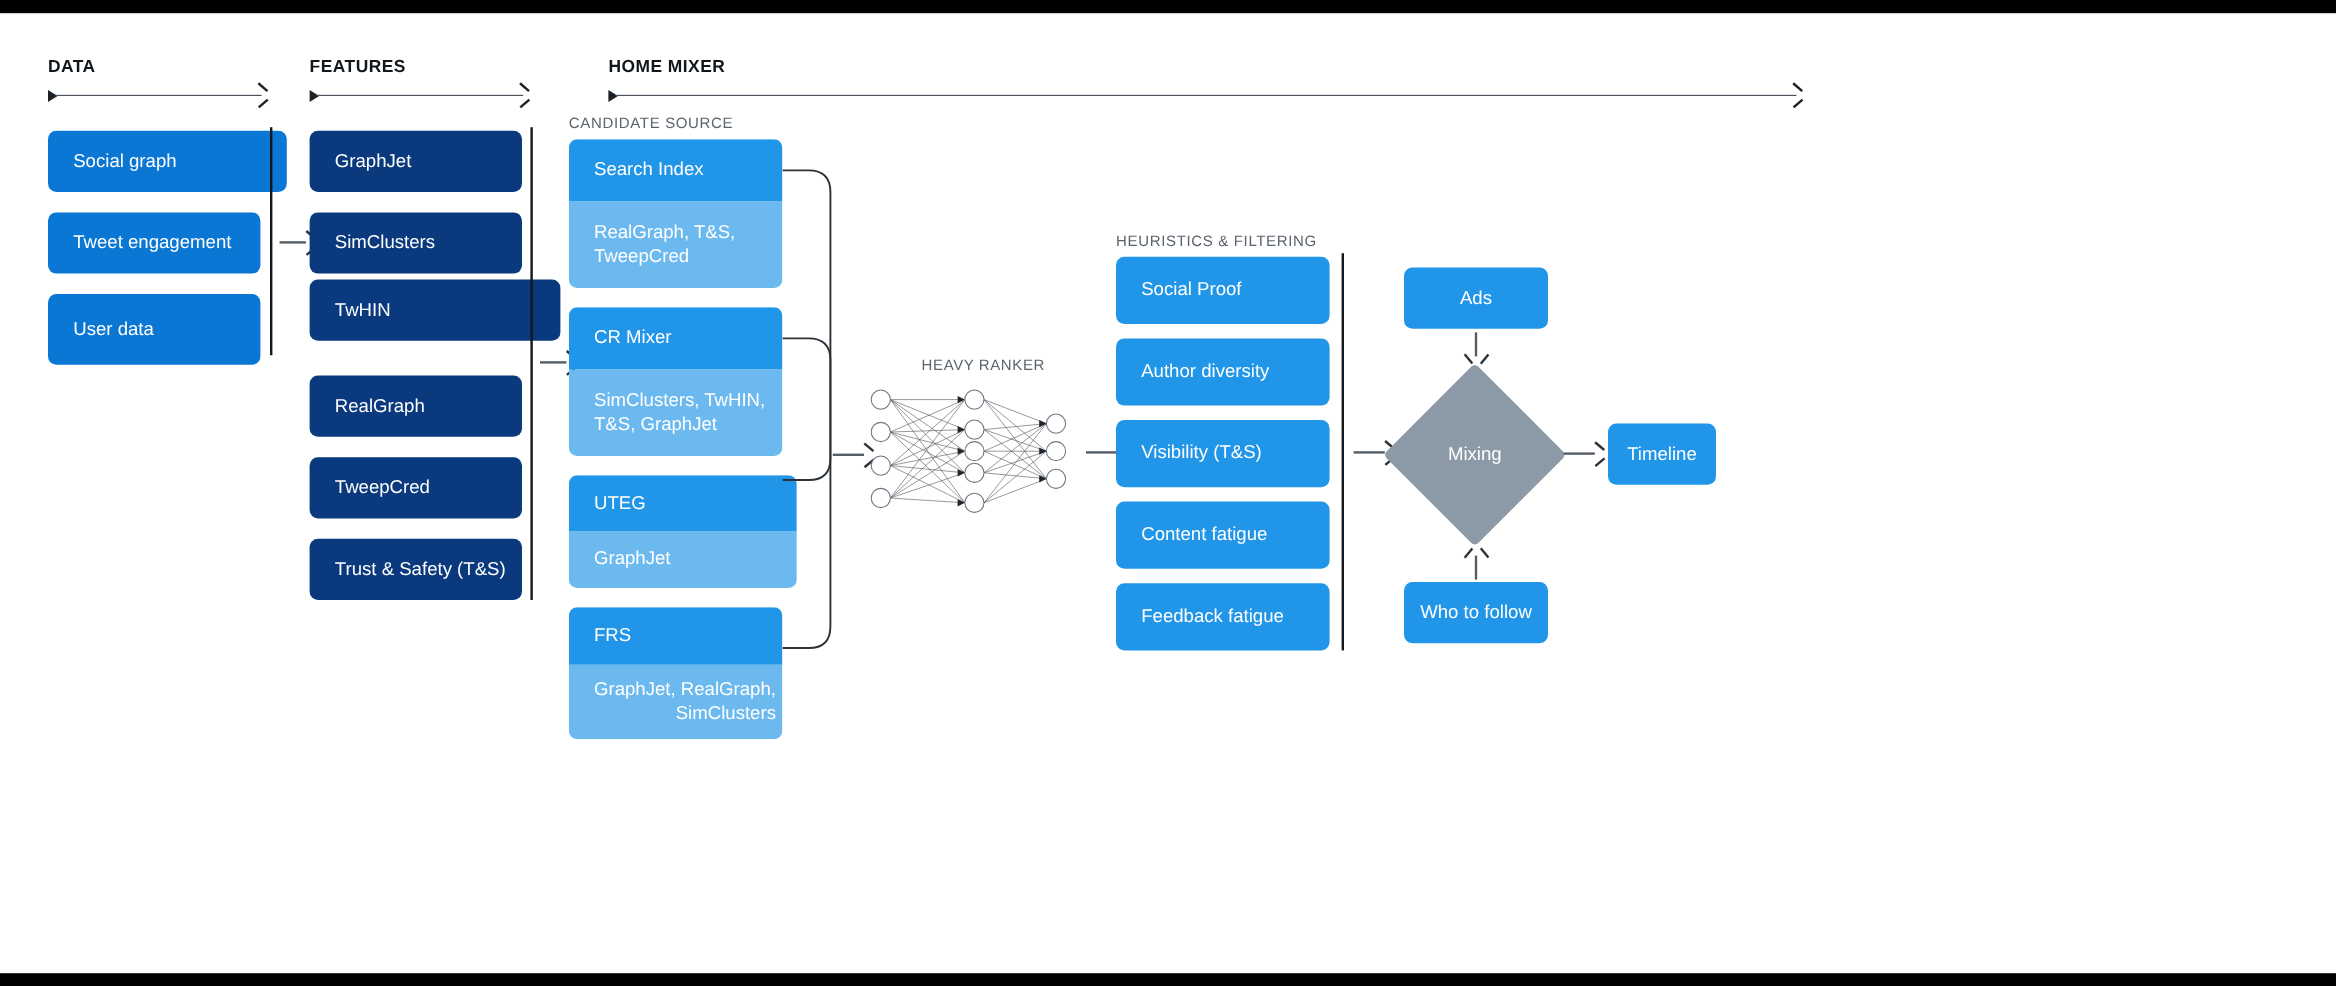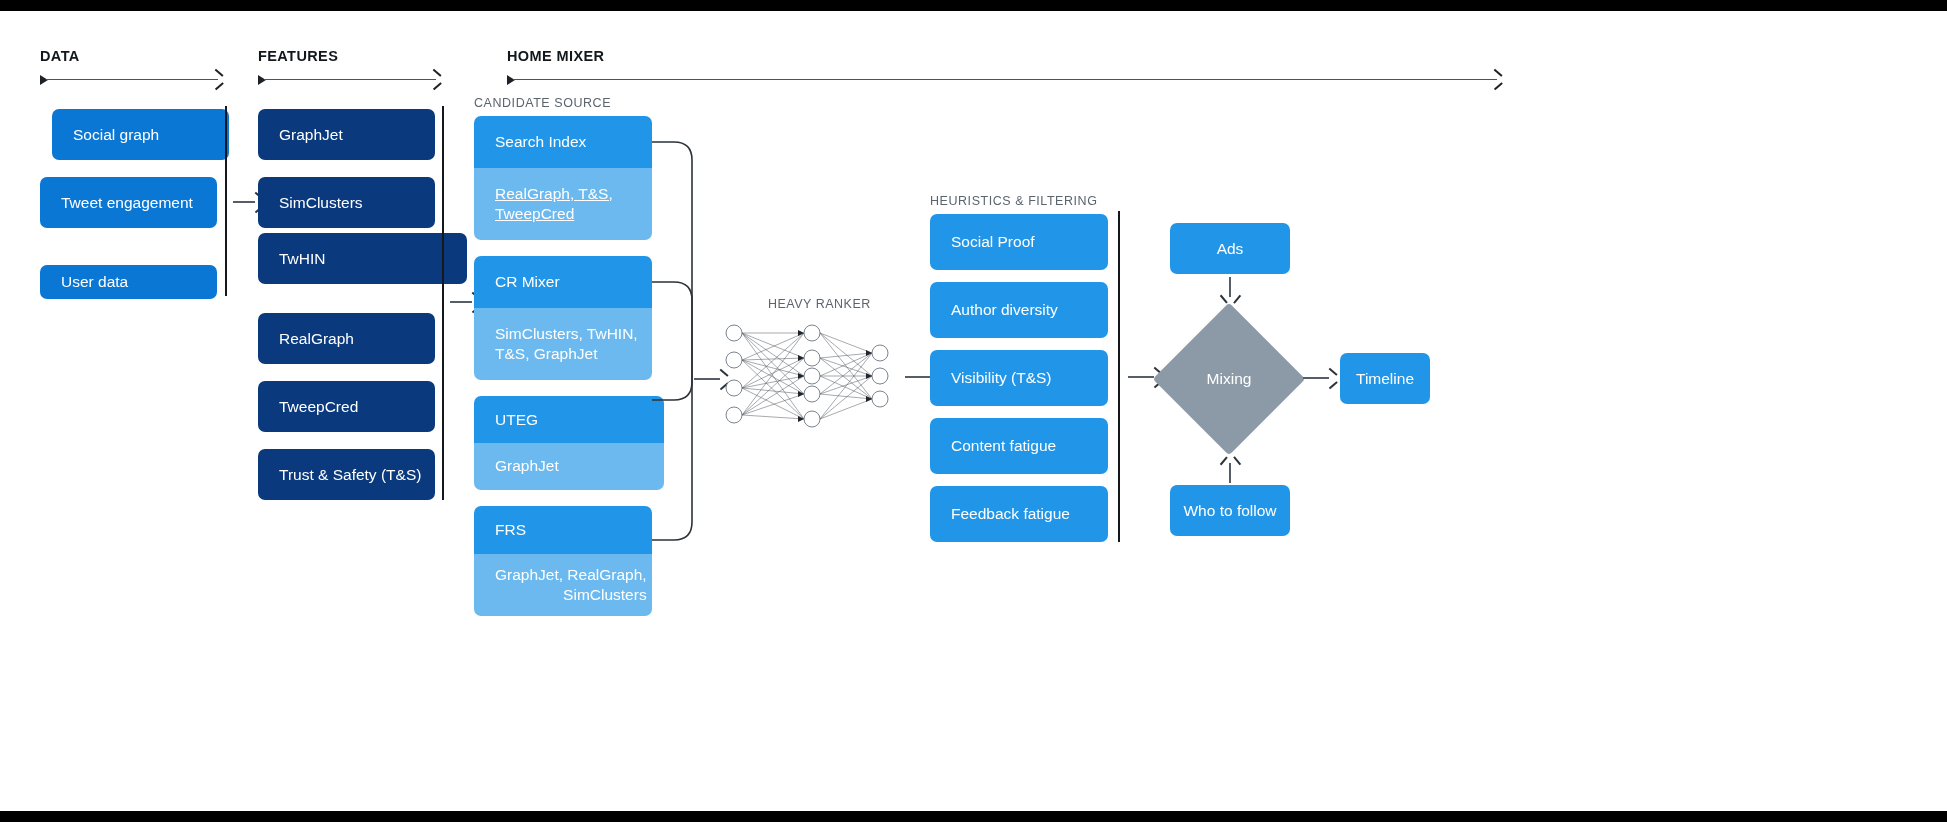--- a/index.html
+++ b/index.html
@@ -160,27 +160,27 @@
       <div class="tri"></div>
       <div class="ln" style="width:984px;"></div>
       <div class="chev" style="left:985px;"></div>
     </div>
   </div>
 
   <div class="sub-head" style="left:474px; top:85px;">CANDIDATE SOURCE</div>
   <div class="sub-head" style="left:930px; top:183px;">HEURISTICS &amp; FILTERING</div>
   <div class="ranker-title" style="left:768px; top:286px;">HEAVY RANKER</div>
 
-  <div class="card blue" style="left:52px; top:98px; width:177px; height:51px;">
+  <div class="card blue" style="left:40px; top:98px; width:199px; height:51px;">
     <span>Social graph</span>
   </div>
   <div class="card blue" style="left:40px; top:166px; width:177px; height:51px;text-align:center;">
     <span>Tweet engagement</span>
   </div>
-  <div class="card blue" style="left:40px; top:234px; width:177px; height:34px;margin-top:20px;">
+  <div class="card blue" style="left:40px; top:234px; width:177px; height:59px;">
     <span>User data</span>
   </div>
 
   <div class="vdiv" style="left:225px; top:95px; height:190px;"></div>
 
   <div class="arrow-h" style="left:233px; top:185px; width:30px;">
     <div class="shaft" style="width:22px;"></div>
     <div class="head" style="left:20px;"></div>
   </div>
 
@@ -205,21 +205,21 @@
 
   <div class="vdiv" style="left:442px; top:95px; height:394px;"></div>
 
   <div class="arrow-h" style="left:450px; top:285px; width:30px;">
     <div class="shaft" style="width:22px;"></div>
     <div class="head" style="left:20px;"></div>
   </div>
 
   <div class="cs" style="left:474px; top:105px; width:178px; height:124px;">
     <div class="cs-head" style="height:52px;">Search Index</div>
-    <div class="cs-body" style="white-space:pre-line;text-decoration:underline;">RealGraph, T&amp;S,
+    <div class="cs-body" style="white-space:pre-line;">RealGraph, T&amp;S,
 TweepCred</div>
   </div>
 
   <div class="cs" style="left:474px; top:245px; width:178px; height:124px;">
     <div class="cs-head" style="height:52px;">CR Mixer</div>
     <div class="cs-body" style="white-space:pre-line;">SimClusters, TwHIN,
 T&amp;S, GraphJet</div>
   </div>
 
   <div class="cs" style="left:474px; top:385px; width:190px; height:94px;">

